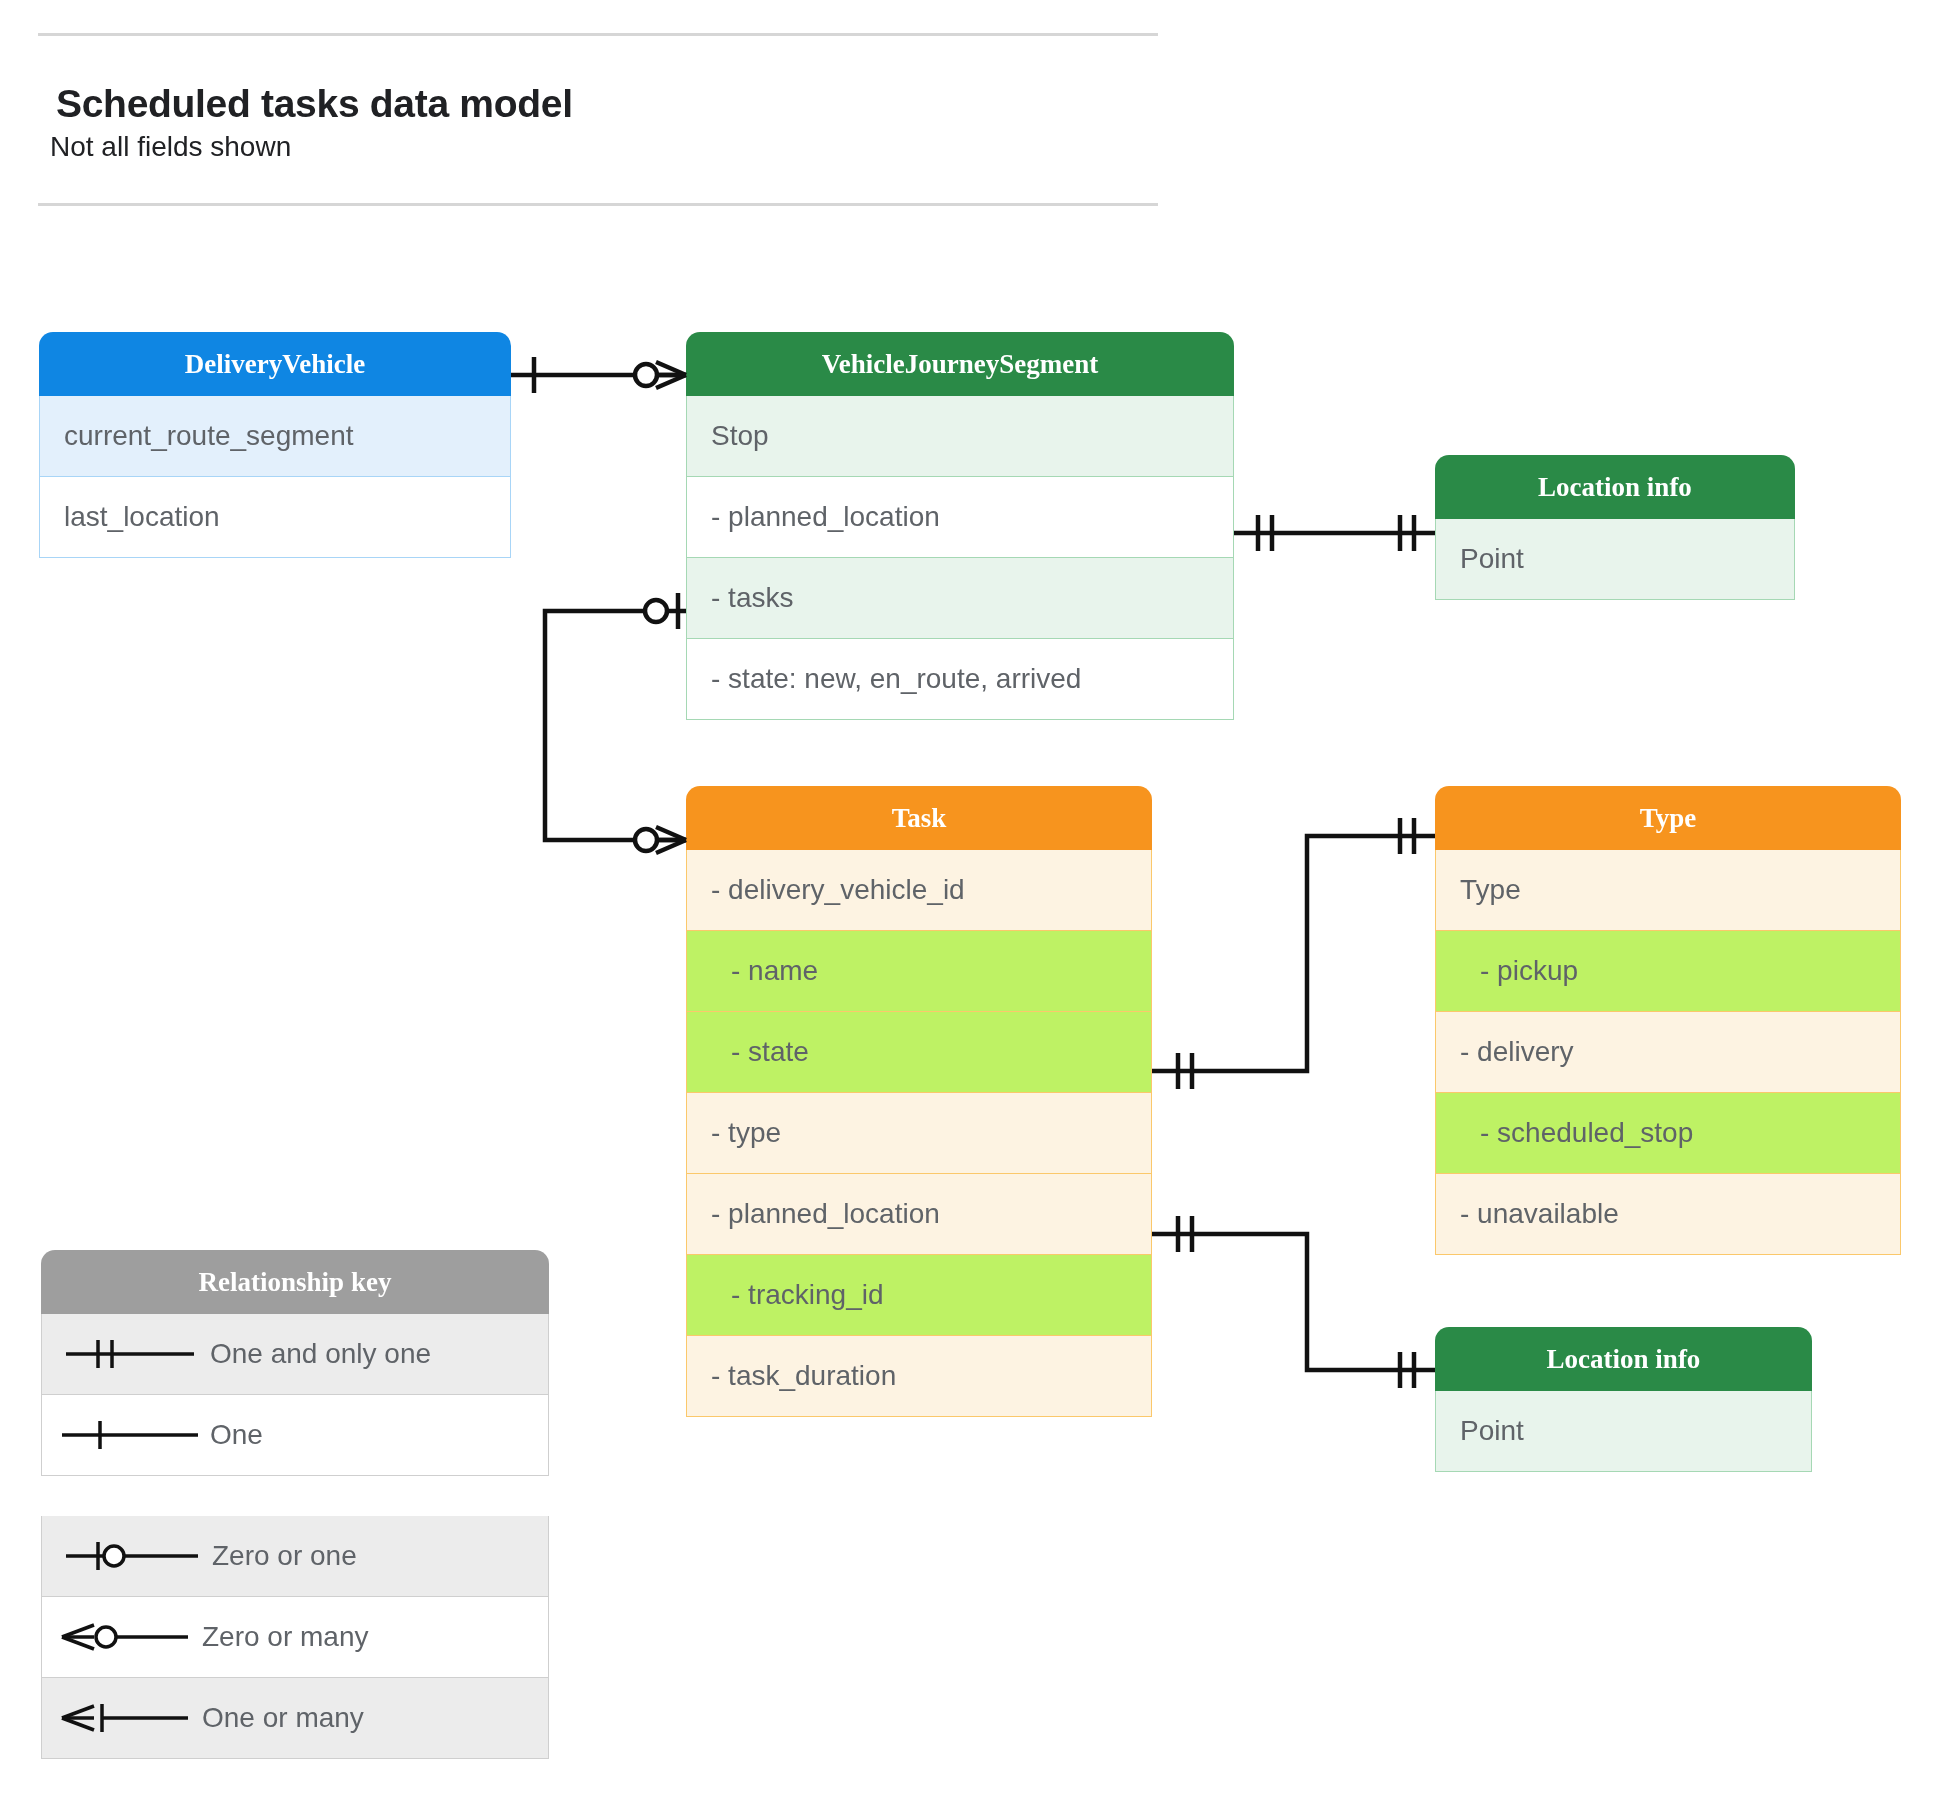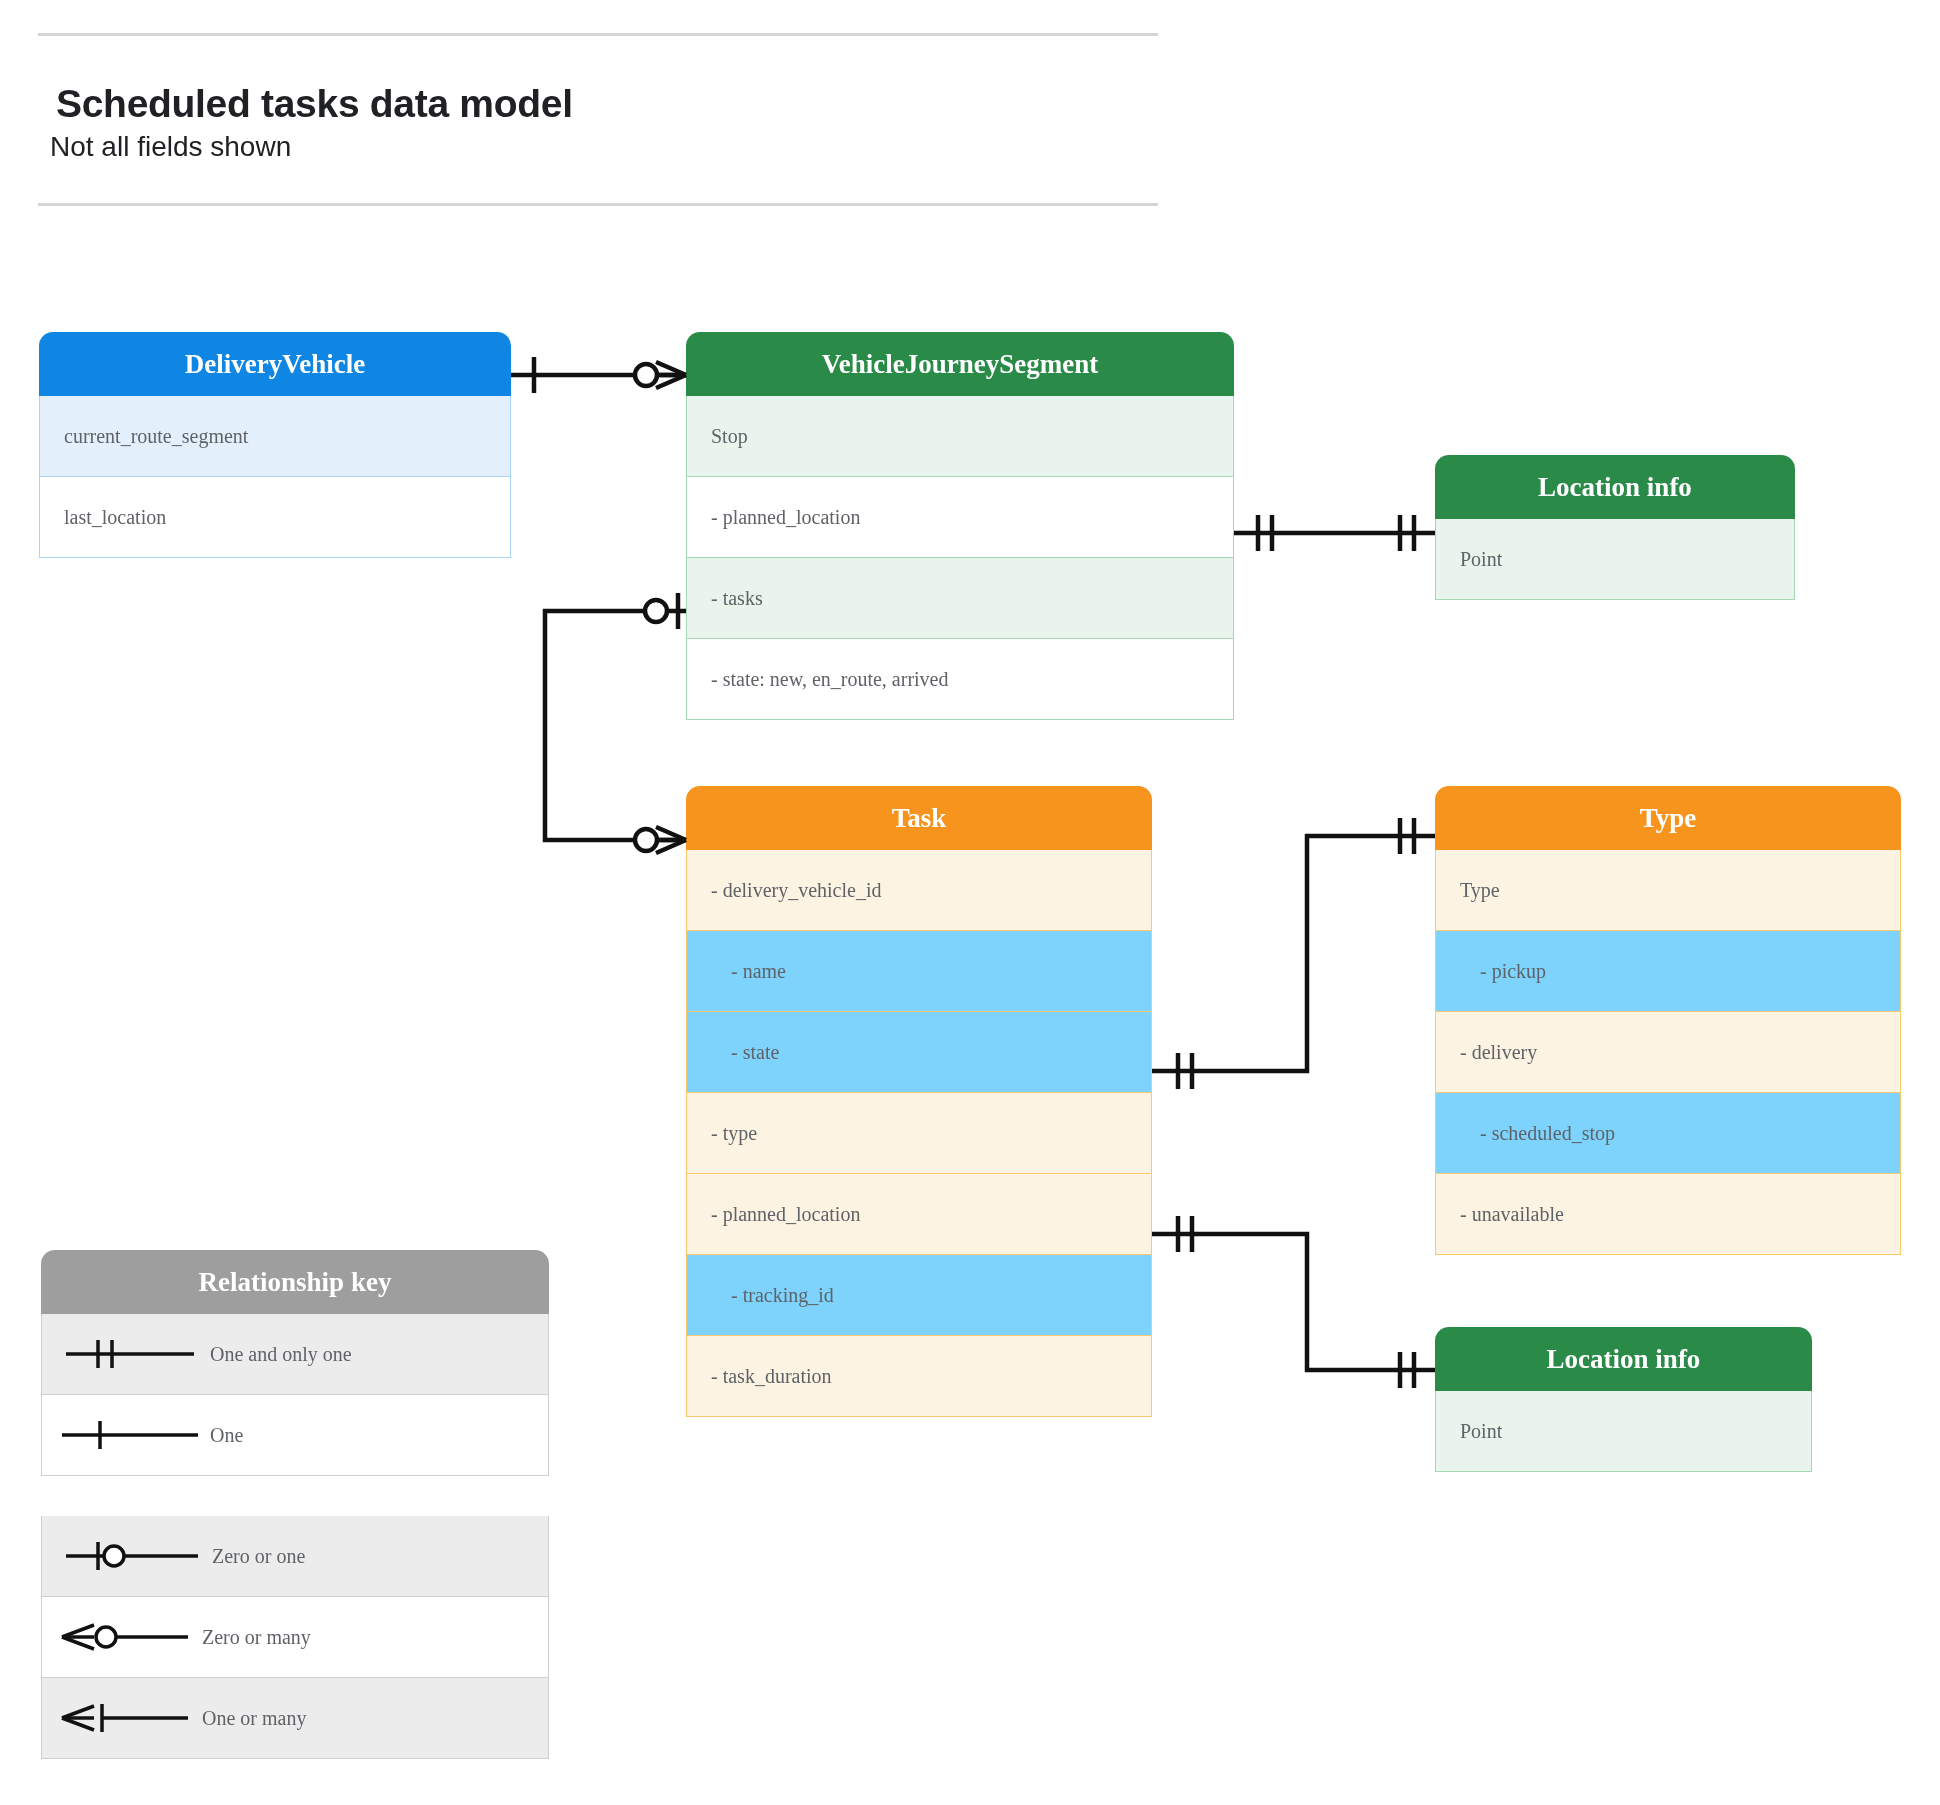--- a/index.html
+++ b/index.html
@@ -67,43 +67,42 @@
     font-weight: bold;
     white-space: nowrap;
     font-family: Liberation Serif, serif;
   }
   .entity .e-row {
     box-sizing: border-box;
     height: 81px;
     display: flex;
     align-items: center;
     padding-left: 24px;
-    font-size: 20px;
+    font-size: 28px;
     color: #5f6368;
     white-space: nowrap;
-    font-family: Liberation Serif, serif;
   }
 
   
   .theme-blue .e-head { background: #0f86e3; }
   .theme-blue .e-row { border: 1.6px solid #a8d5f7; border-top: none; }
   .theme-blue .e-row.alt { background: #e3f0fc; }
   .theme-blue .e-row.plain { background: #ffffff; }
 
   
   .theme-green .e-head { background: #2a8a47; }
   .theme-green .e-row { border: 1.6px solid #a5d8b4; border-top: none; }
   .theme-green .e-row.alt { background: #e8f4ec; }
   .theme-green .e-row.plain { background: #ffffff; }
 
   
   .theme-orange .e-head { background: #f7941e; }
   .theme-orange .e-row { border: 1.6px solid #fbc86b; border-top: none; }
   .theme-orange .e-row.alt { background: #fdf3e2; }
-  .theme-orange .e-row.plain { background: #7dd3fc; padding-left: 44px; }
+  .theme-orange .e-row.plain { background: #bef264; padding-left: 44px; }
 
   
   .theme-gray .e-head { background: #9e9e9e; }
   .theme-gray .e-row { border: 1.6px solid #cfcfcf; border-top: none; }
   .theme-gray .e-row.alt { background: #ececec; }
   .theme-gray .e-row.plain { background: #ffffff; }
 
   
   .legend-row {
     box-sizing: border-box;

